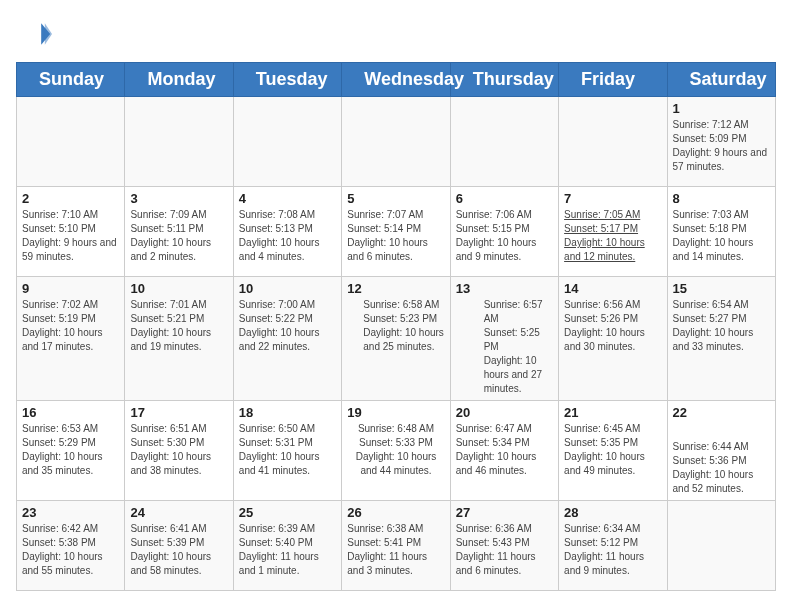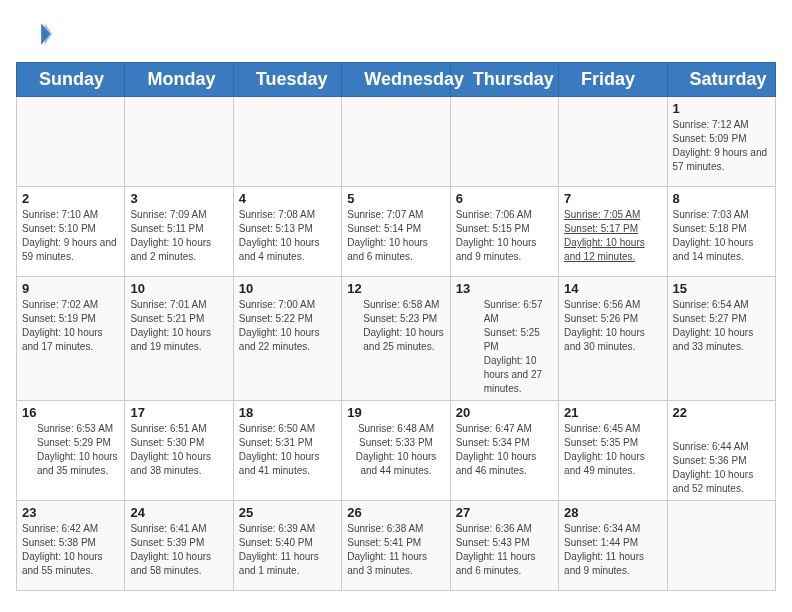--- a/index.html
+++ b/index.html
@@ -216,21 +216,21 @@
         <td>
           <div class="day-number">15</div>
           <div class="day-info" style="white-space: pre-line;">Sunrise: 6:54 AM
 Sunset: 5:27 PM
 Daylight: 10 hours and 33 minutes.</div>
         </td>
       </tr>
       <tr>
         <td>
           <div class="day-number">16</div>
-          <div class="day-info" style="white-space: pre-line; margin-left: 15px;">Sunrise: 6:53 AM
+          <div class="day-info" style="white-space: pre-line;">Sunrise: 6:53 AM
 Sunset: 5:29 PM
 Daylight: 10 hours and 35 minutes.</div>
         </td>
         <td>
           <div class="day-number">17</div>
           <div class="day-info" style="white-space: pre-line;">Sunrise: 6:51 AM
 Sunset: 5:30 PM
 Daylight: 10 hours and 38 minutes.</div>
         </td>
         <td>
@@ -291,19 +291,19 @@
         </td>
         <td>
           <div class="day-number">27</div>
           <div class="day-info" style="white-space: pre-line;">Sunrise: 6:36 AM
 Sunset: 5:43 PM
 Daylight: 11 hours and 6 minutes.</div>
         </td>
         <td>
           <div class="day-number">28</div>
           <div class="day-info" style="white-space: pre-line;">Sunrise: 6:34 AM
-Sunset: 1:44 PM
+Sunset: 5:12 PM
 Daylight: 11 hours and 9 minutes.</div>
         </td>
         <td class="empty-cell"></td>
       </tr>
     </tbody>
 </table>
 
 </body></html>

